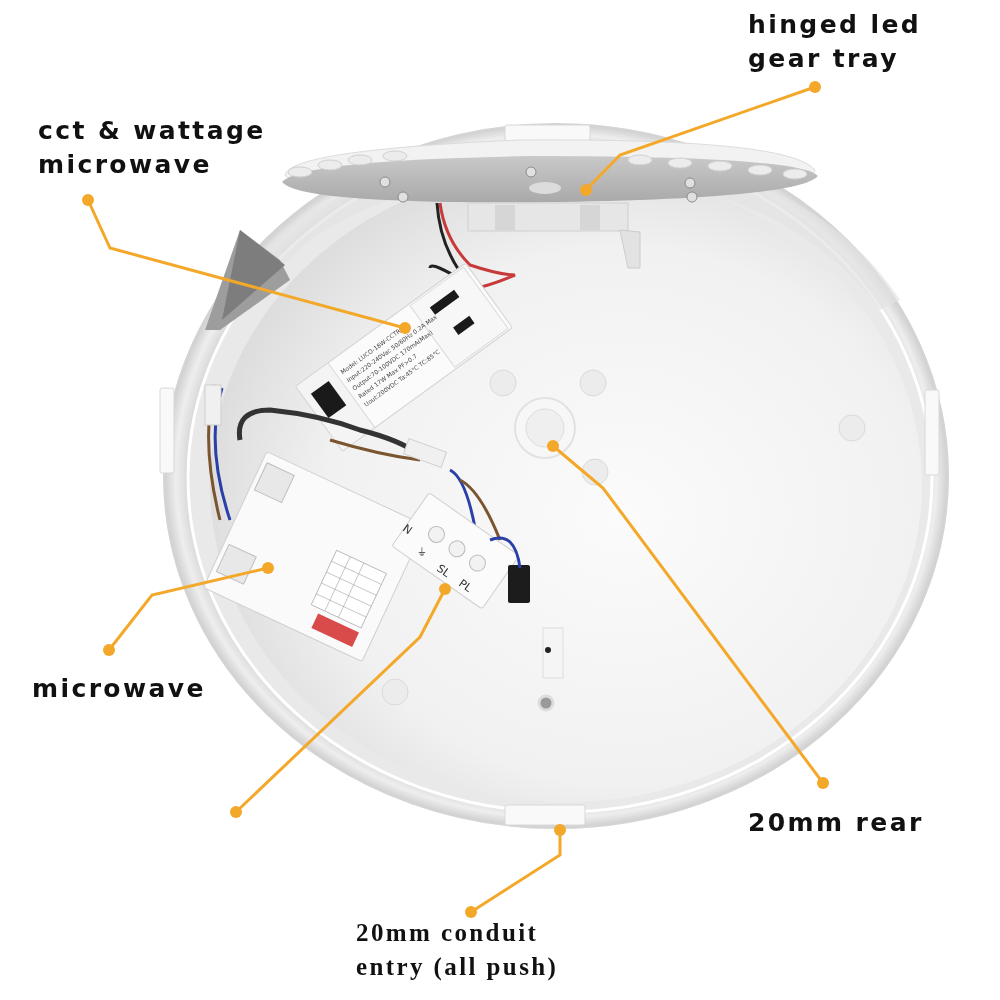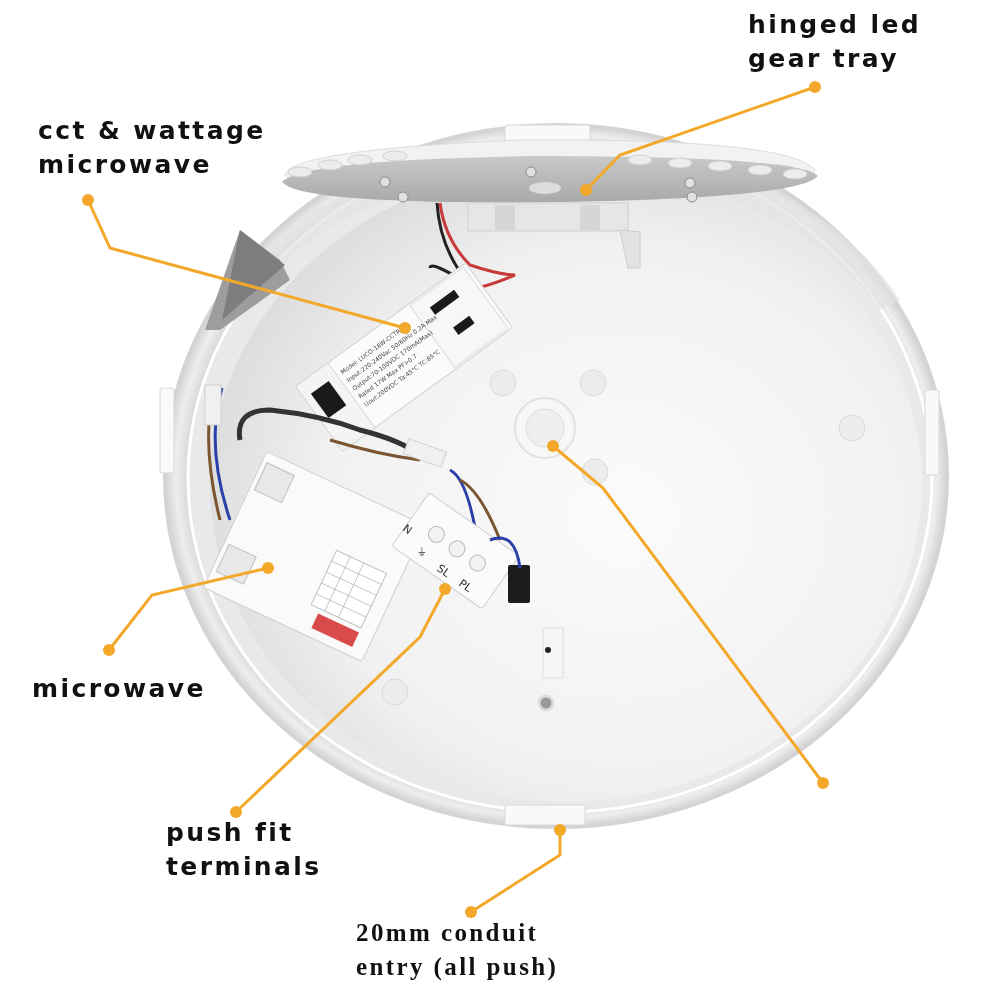--- a/index.html
+++ b/index.html
@@ -205,26 +205,23 @@
 
 <div class="label" style="left:22px; top:114px;margin-left:16px;">
   <span>cct &amp; wattage</span>
   <span>microwave</span>
 </div>
 
 <div class="label" style="left:32px; top:672px;">
   <span>microwave</span>
 </div>
 
-<div class="label" style="left:166px; top:816px;">
-  <span>push fit</span>
-  <span>terminals</span>
-</div>
 
 <div class="label" style="left:748px; top:806px;">
+  <span>20mm rear</span>
 </div>
 
 <div class="label" style="left:356px; top:916px;font-family:Liberation Serif, serif;">
   <span>20mm conduit</span>
   <span>entry (all push)</span>
 </div>
 
 </div>
 
 </body></html>

